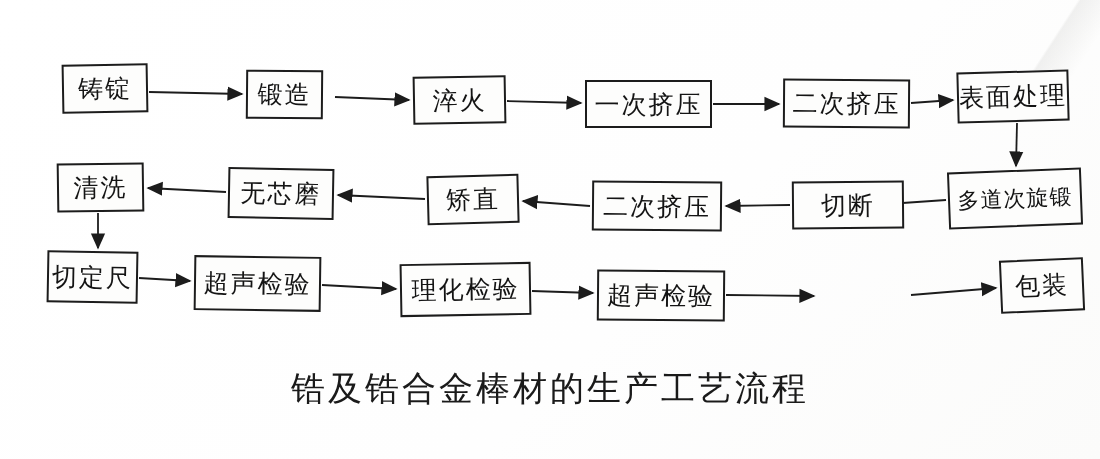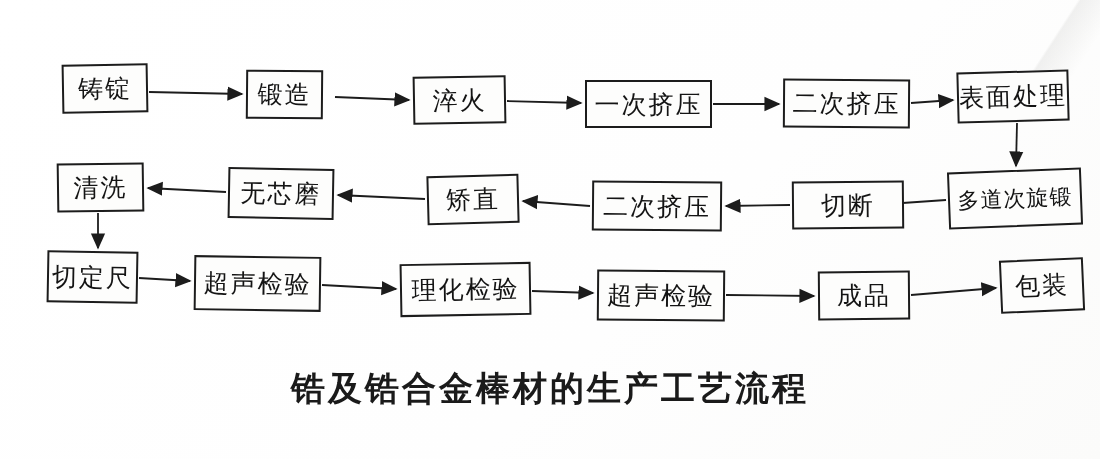--- a/index.html
+++ b/index.html
@@ -46,21 +46,21 @@
   }
   .node.tight { font-size: 22px; letter-spacing: 1px; }
   .caption {
     position: absolute;
     left: 0; right: 0;
     top: 366px;
     text-align: center;
     font-size: 34px;
     letter-spacing: 3px;
     color: #1a1a1a;
-    font-weight: 700;
+    font-weight: 400;
     z-index: 2;
   }
 </style>
 </head>
 <body>
 
 <div class="page">
 
   <div class="scan-edge"></div>
 
@@ -137,22 +137,19 @@
     </div>
   <div class="node" style="left:194px; top:256px; width:127px; height:55px; transform:rotate(0.8deg);">
       <span>超声检验</span>
     </div>
   <div class="node" style="left:400px; top:263px; width:131px; height:53px; transform:rotate(-1deg);">
       <span>理化检验</span>
     </div>
   <div class="node" style="left:597px; top:270px; width:128px; height:51px; transform:rotate(0.5deg);">
       <span>超声检验</span>
     </div>
-  <div class="node" style="left:818px; top:271px; width:92px;  height:49px; transform:rotate(-0.5deg);">
-      <span>成品</span>
-    </div>
   <div class="node" style="left:1000px;top:259px; width:84px;  height:53px; transform:rotate(-2.5deg);">
       <span>包装</span>
     </div>
 
   <div class="caption">锆及锆合金棒材的生产工艺流程</div>
 
 </div>
 
 </body></html>

